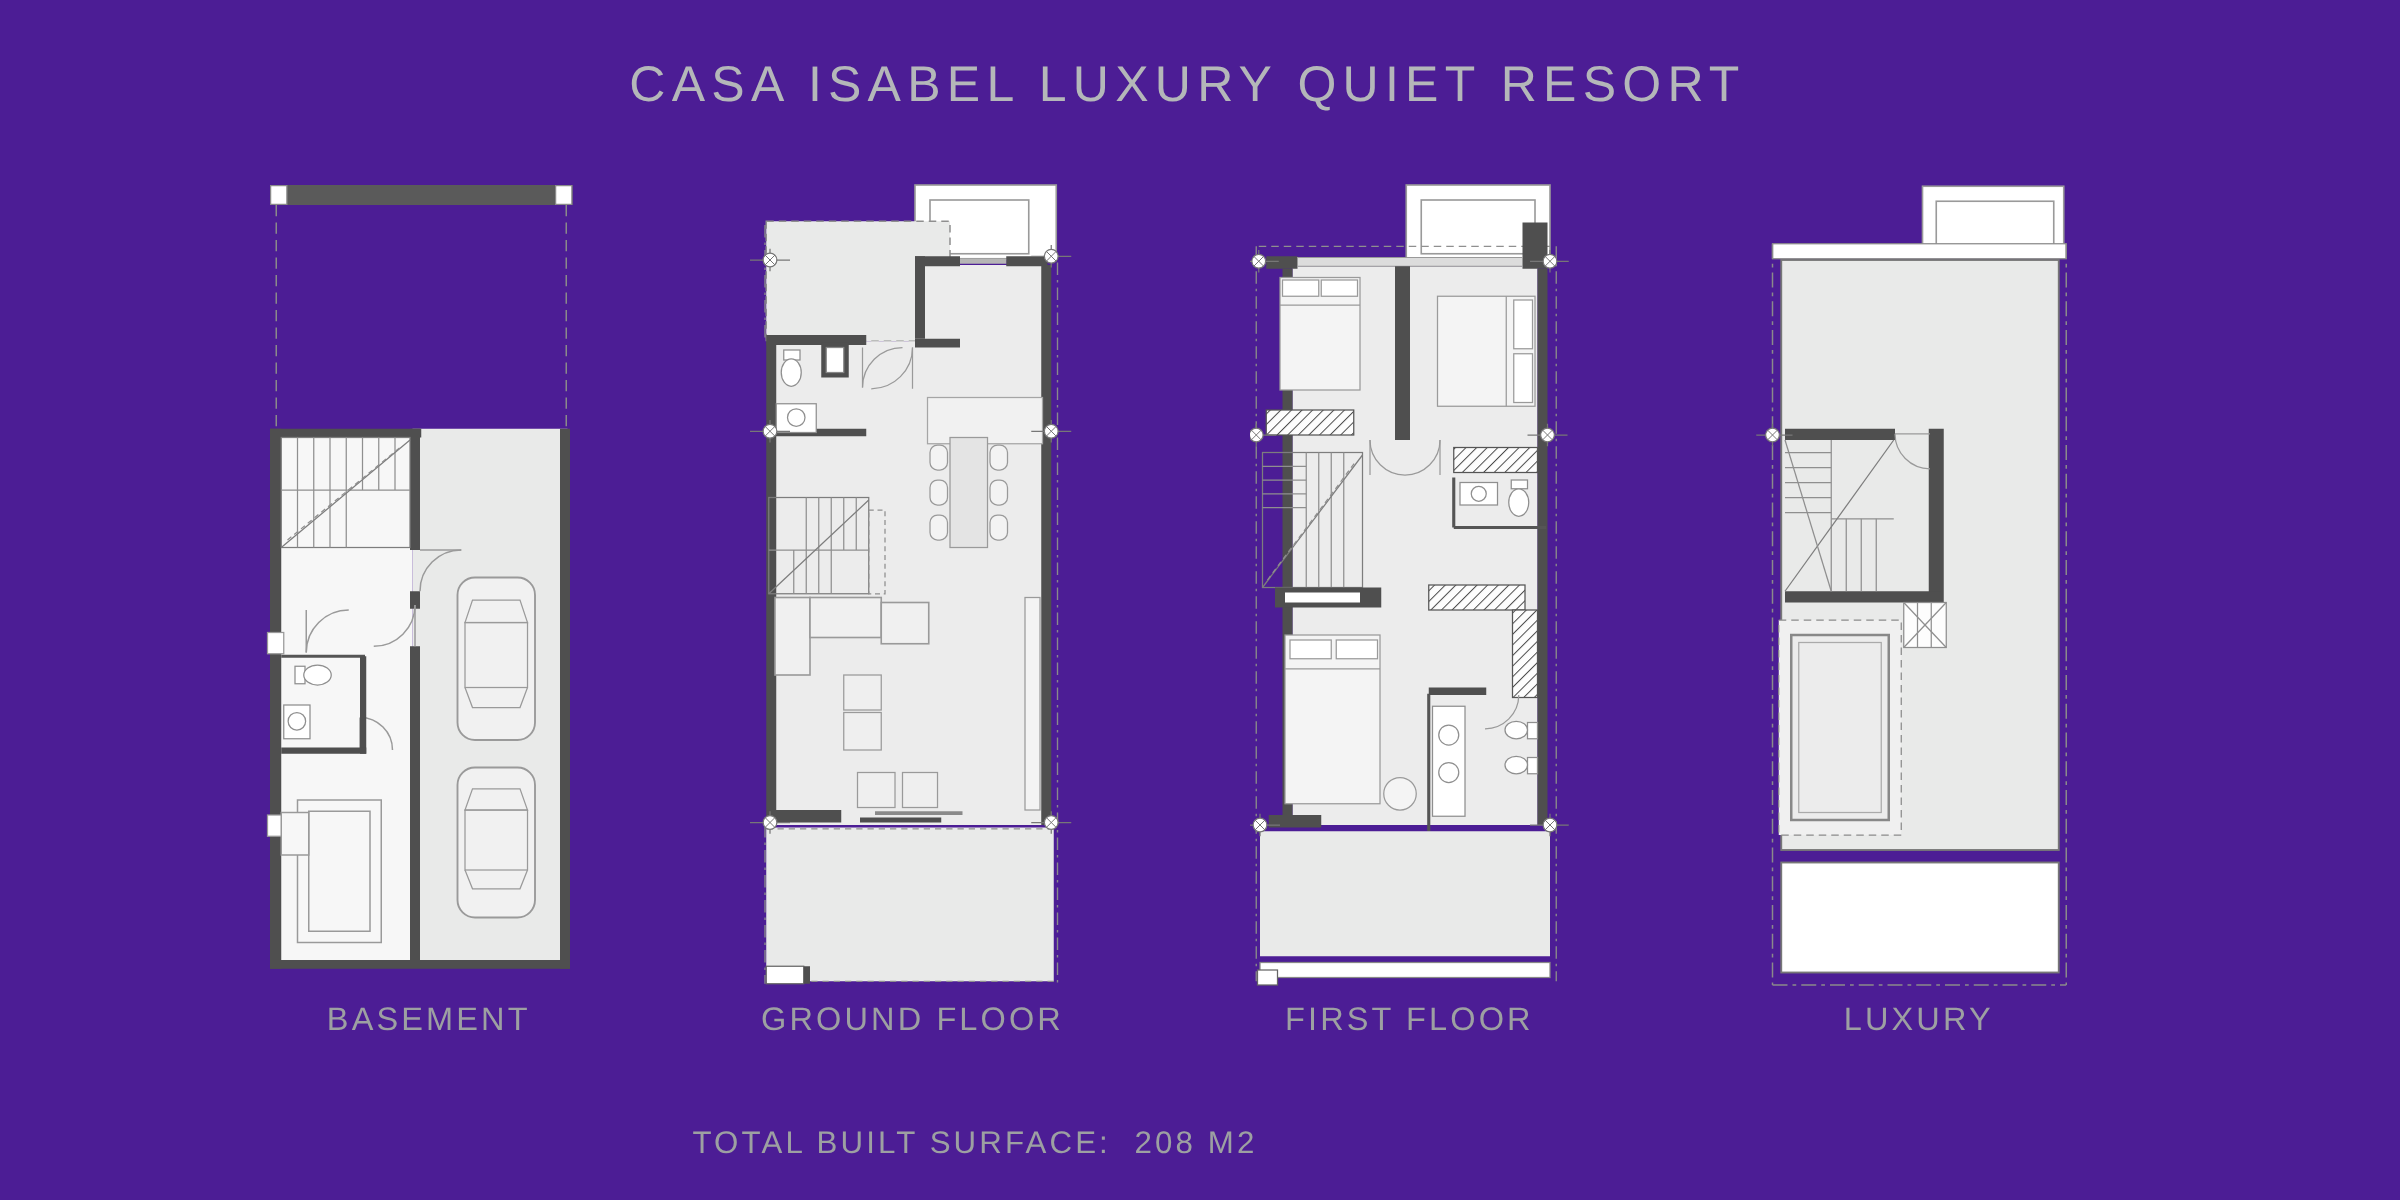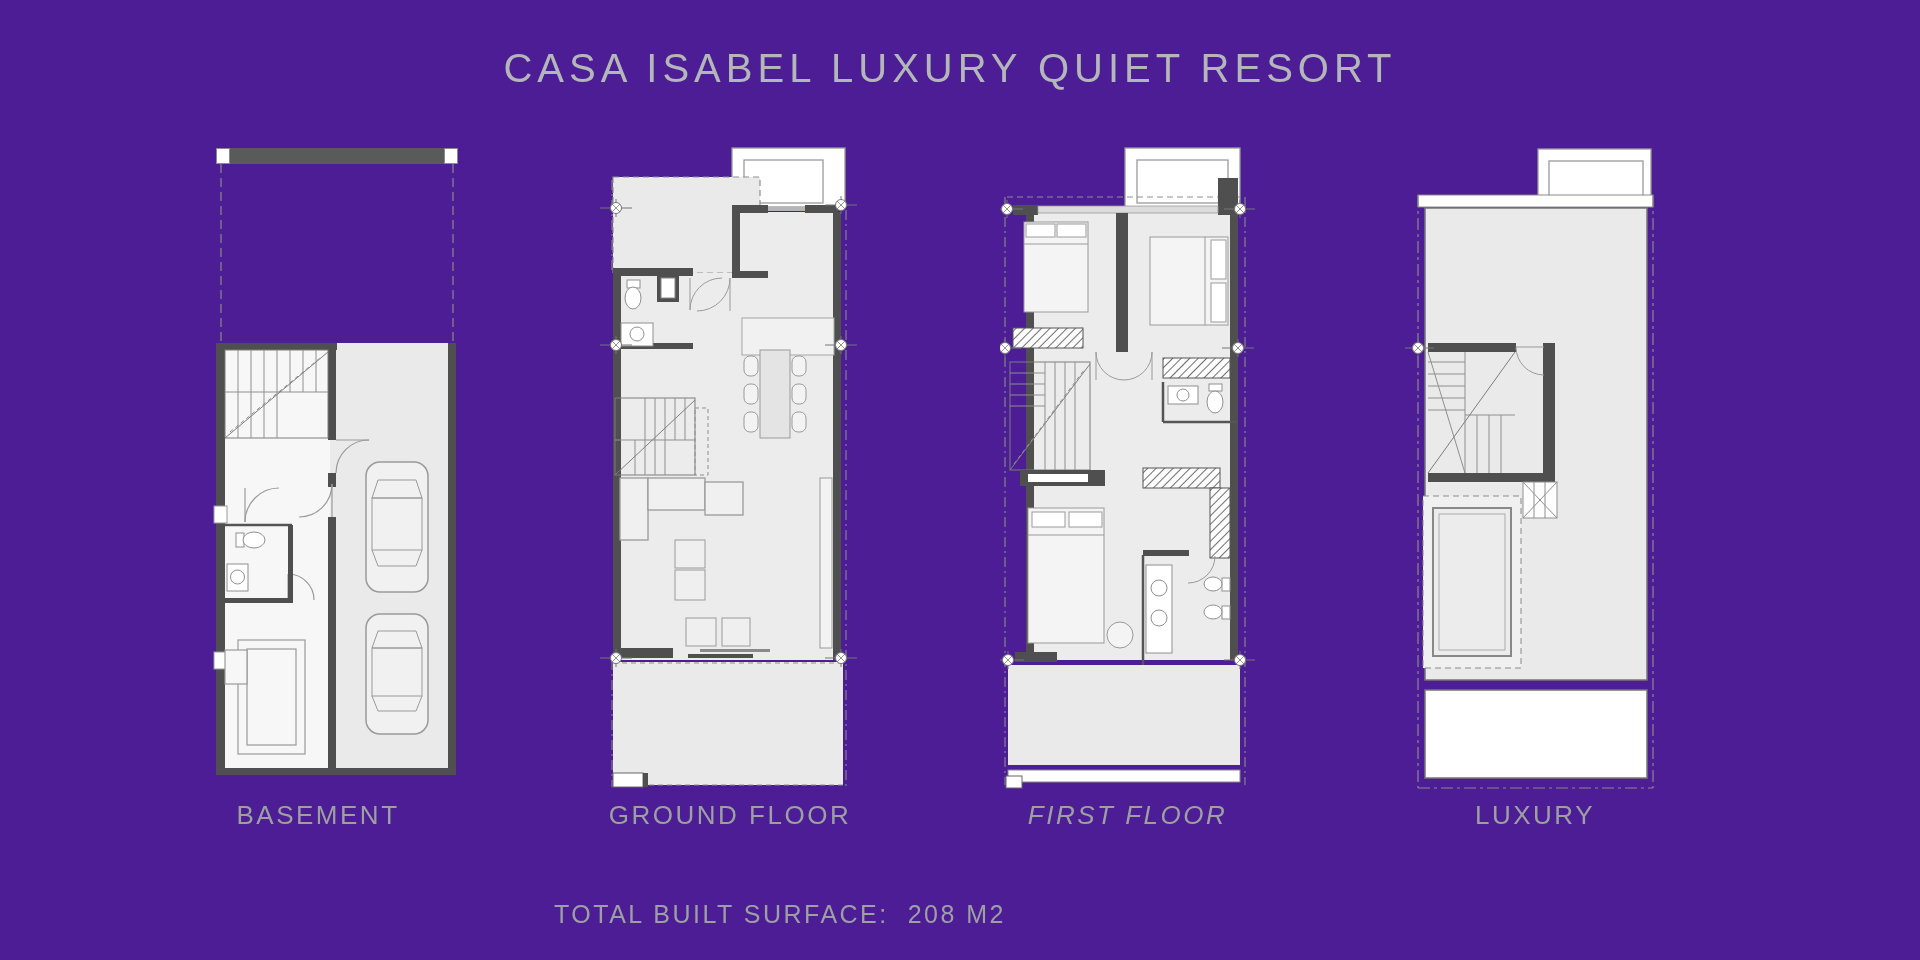--- a/index.html
+++ b/index.html
@@ -8,23 +8,23 @@
     font-family:"Liberation Sans", sans-serif;
   }
   .title{
     position:absolute;top:46px;left:0;width:1900px;text-align:center;
     font-size:40px;letter-spacing:5px;color:#b4b7b9;font-weight:400;
   }
   .caption{
     position:absolute;top:800px;text-align:center;
     font-size:26px;letter-spacing:2.5px;color:#9da0a2;font-weight:400;
   }
-  #cap-basement{left:168px;width:300px;}
+  #cap-basement{left:193px;width:300px;}
   #cap-ground{left:600px;width:260px;}
-  #cap-first{left:1000px;width:255px;font-style:italic;}
+  #cap-first{left:1000px;width:255px;}
   #cap-rooftop{left:1405px;width:260px;}
   .footer{
     position:absolute;top:900px;left:0;width:1560px;text-align:center;
     font-size:25px;letter-spacing:2.5px;color:#9da0a2;white-space:pre;
   }
   svg.plan{position:absolute;top:140px;}
   #svg-basement{left:180px;}
   #svg-ground{left:600px;}
   #svg-first{left:1000px;}
   #svg-rooftop{left:1405px;}

